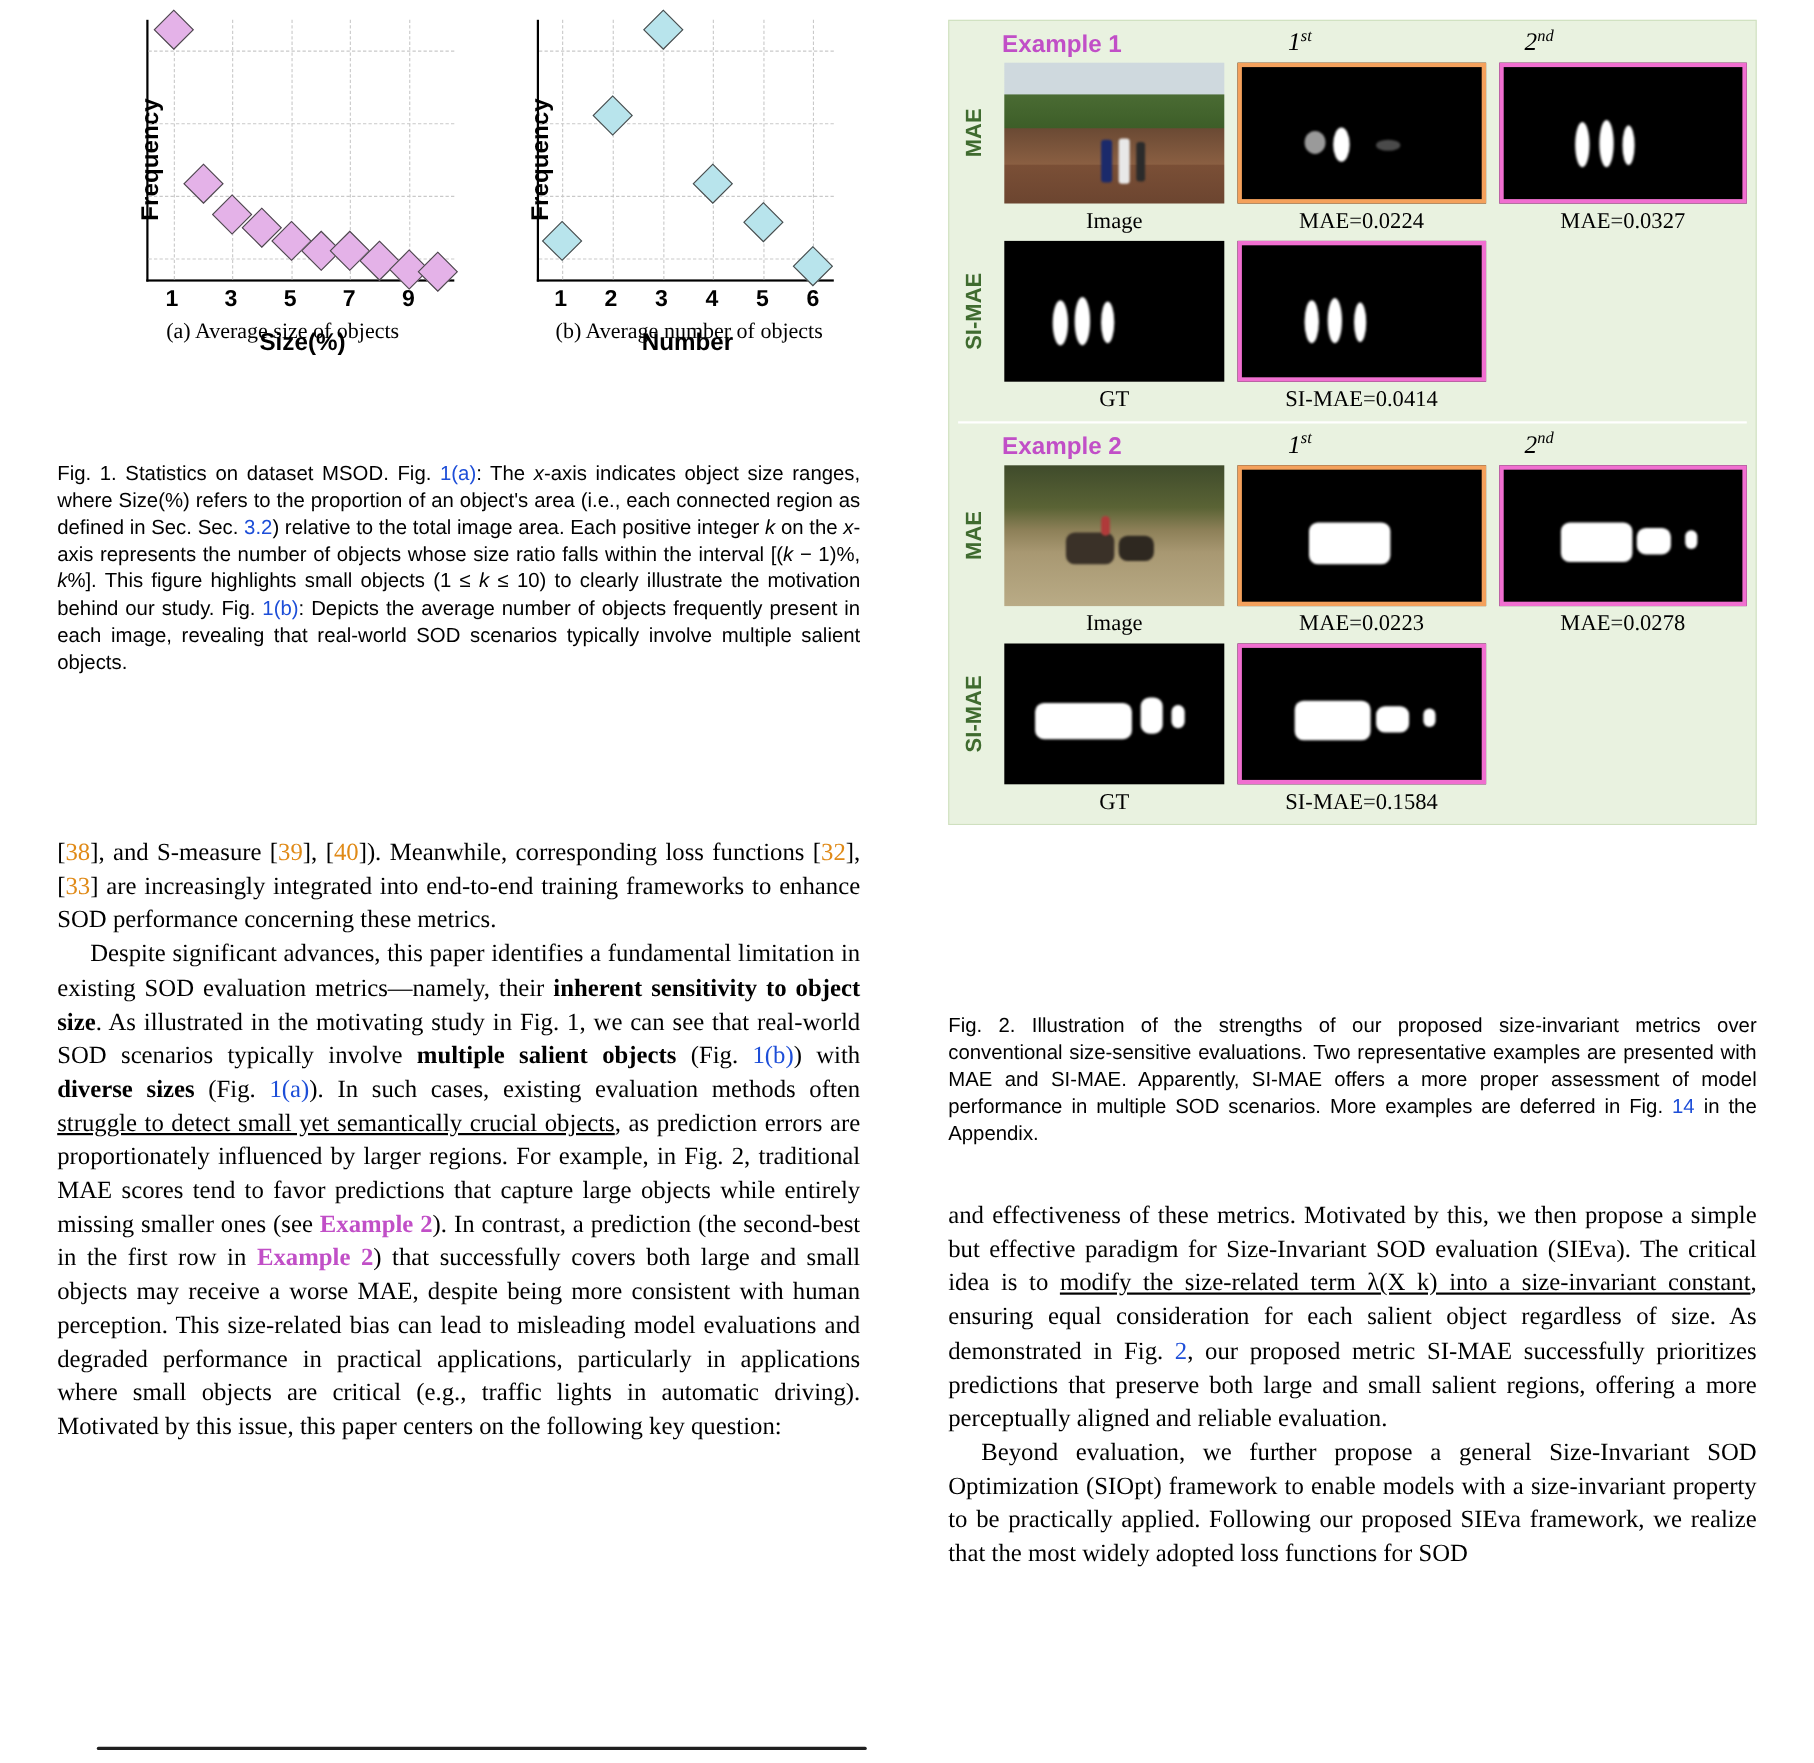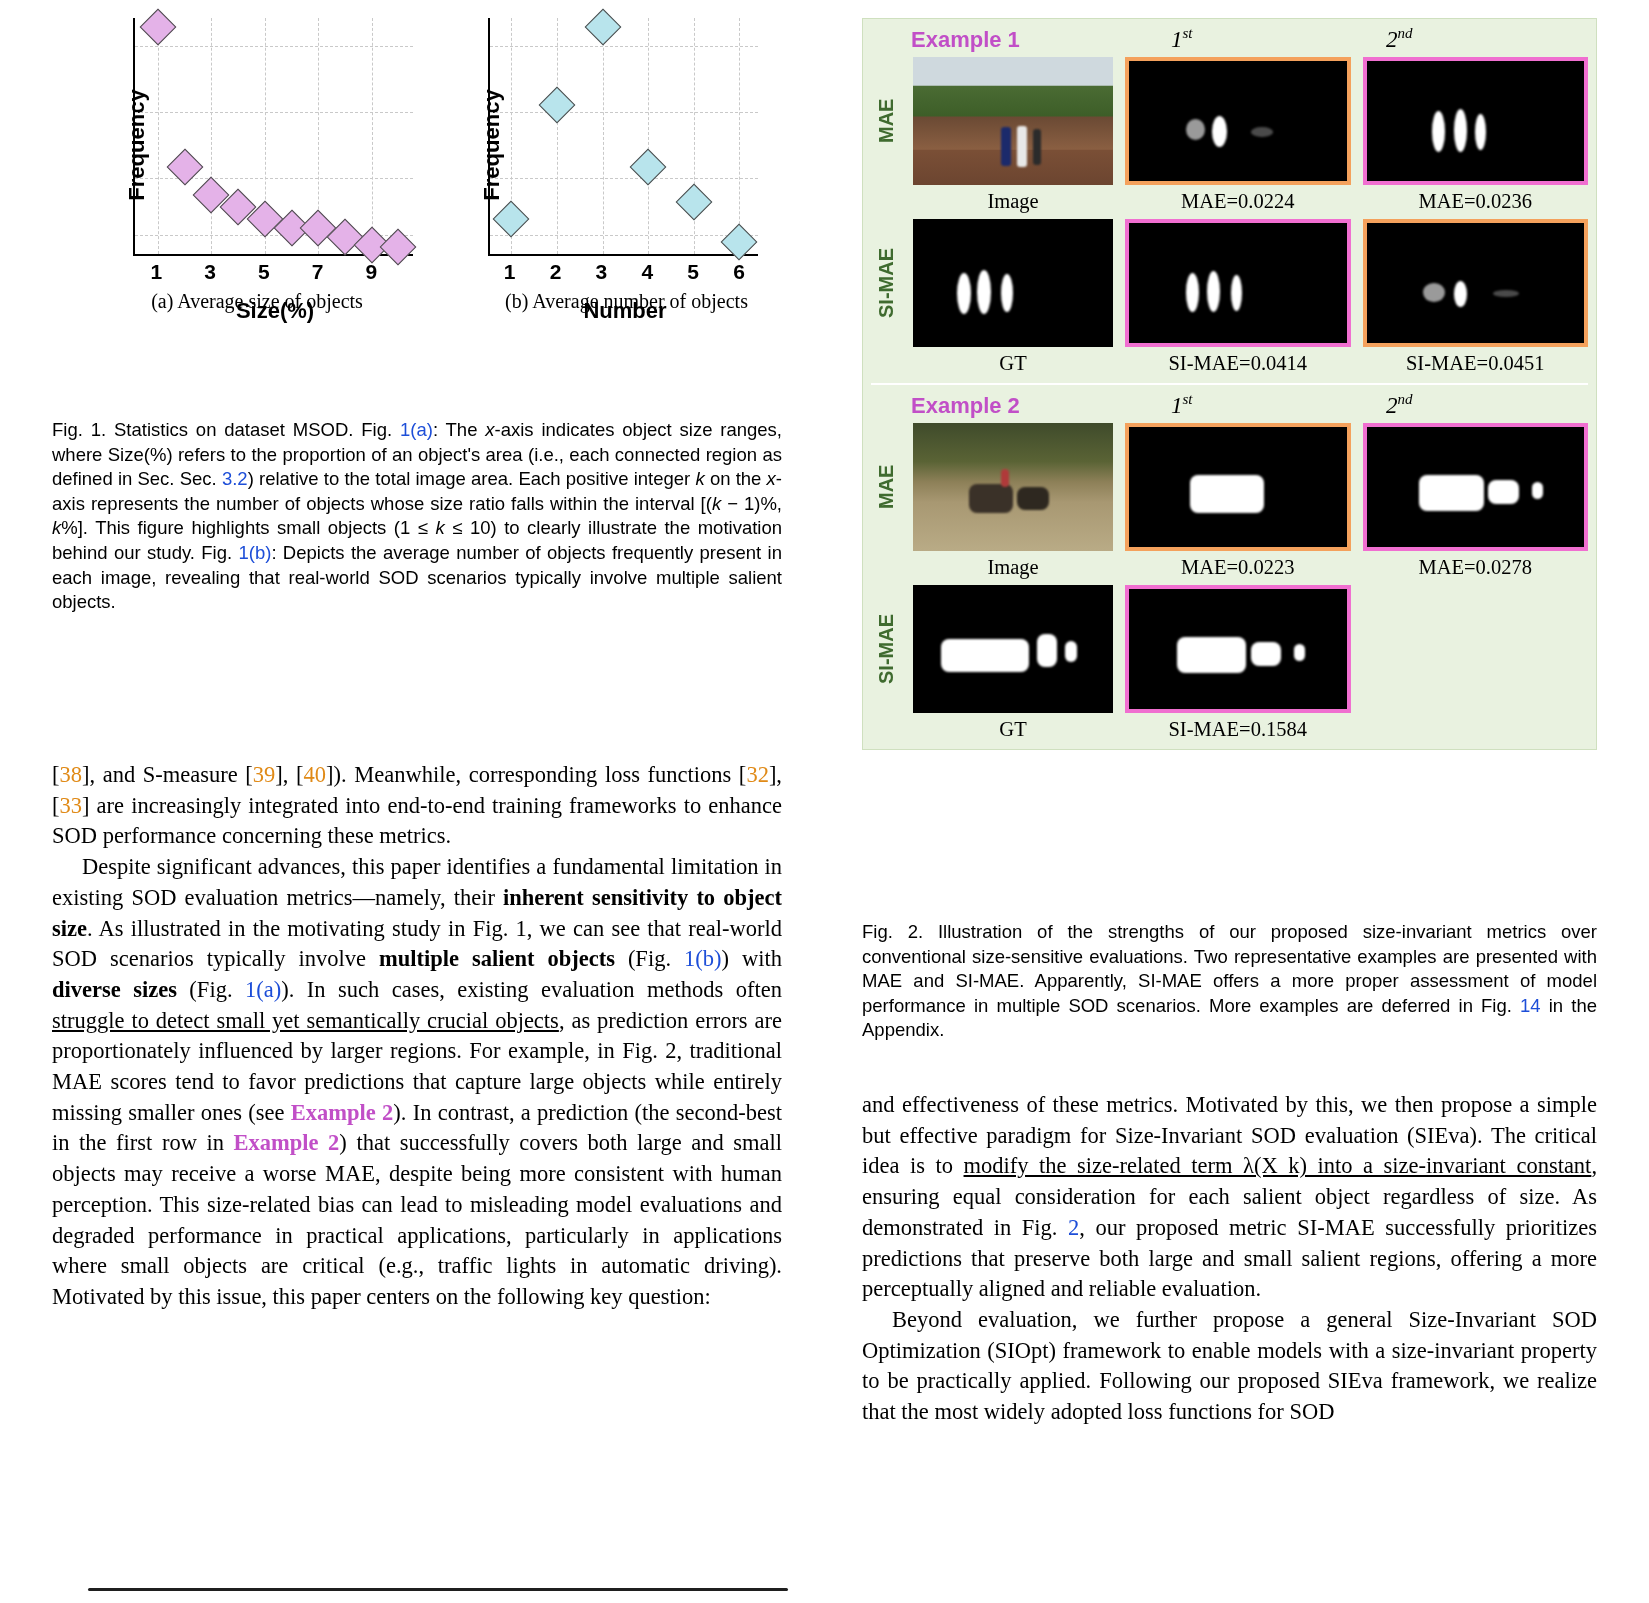--- a/index.html
+++ b/index.html
@@ -405,47 +405,39 @@
             <div class="blob faint" style="left:56%;top:55%;width:10%;height:8%;"></div>
           </div>
           <div class="cap-under">MAE=0.0224</div>
         </div>
         <div class="cell">
           <div class="thumb bord-pink">
             <div class="blob" style="left:30%;top:42%;width:6%;height:34%;"></div>
             <div class="blob" style="left:40%;top:40%;width:6%;height:36%;"></div>
             <div class="blob" style="left:50%;top:44%;width:5%;height:30%;"></div>
           </div>
-          <div class="cap-under">MAE=0.0236</div>
+          <div class="cap-under">MAE=0.0327</div>
         </div>
 
         <div class="rowlabel">SI-MAE</div>
         <div class="cell">
           <div class="thumb">
             <div class="blob" style="left:22%;top:42%;width:7%;height:32%;"></div>
             <div class="blob" style="left:32%;top:40%;width:7%;height:34%;"></div>
             <div class="blob" style="left:44%;top:43%;width:6%;height:30%;"></div>
           </div>
           <div class="cap-under">GT</div>
         </div>
         <div class="cell">
           <div class="thumb bord-pink">
             <div class="blob" style="left:26%;top:42%;width:6%;height:32%;"></div>
             <div class="blob" style="left:36%;top:40%;width:6%;height:34%;"></div>
             <div class="blob" style="left:47%;top:43%;width:5%;height:30%;"></div>
           </div>
           <div class="cap-under">SI-MAE=0.0414</div>
-        </div>
-        <div class="cell">
-          <div class="thumb bord-orange">
-            <div class="blob dim" style="left:26%;top:50%;width:10%;height:16%;"></div>
-            <div class="blob" style="left:40%;top:48%;width:6%;height:22%;"></div>
-            <div class="blob faint" style="left:58%;top:56%;width:12%;height:6%;"></div>
-          </div>
-          <div class="cap-under">SI-MAE=0.0451</div>
         </div>
       </div>
     </div>
 
     <div class="fig2-divider"></div>
 
     <div class="fig2-block">
       <div class="fig2-head">
         <span class="ex-title">Example 2</span>
         <span class="rank-1st"><span>1</span><span class="rank-sup">st</span></span>

